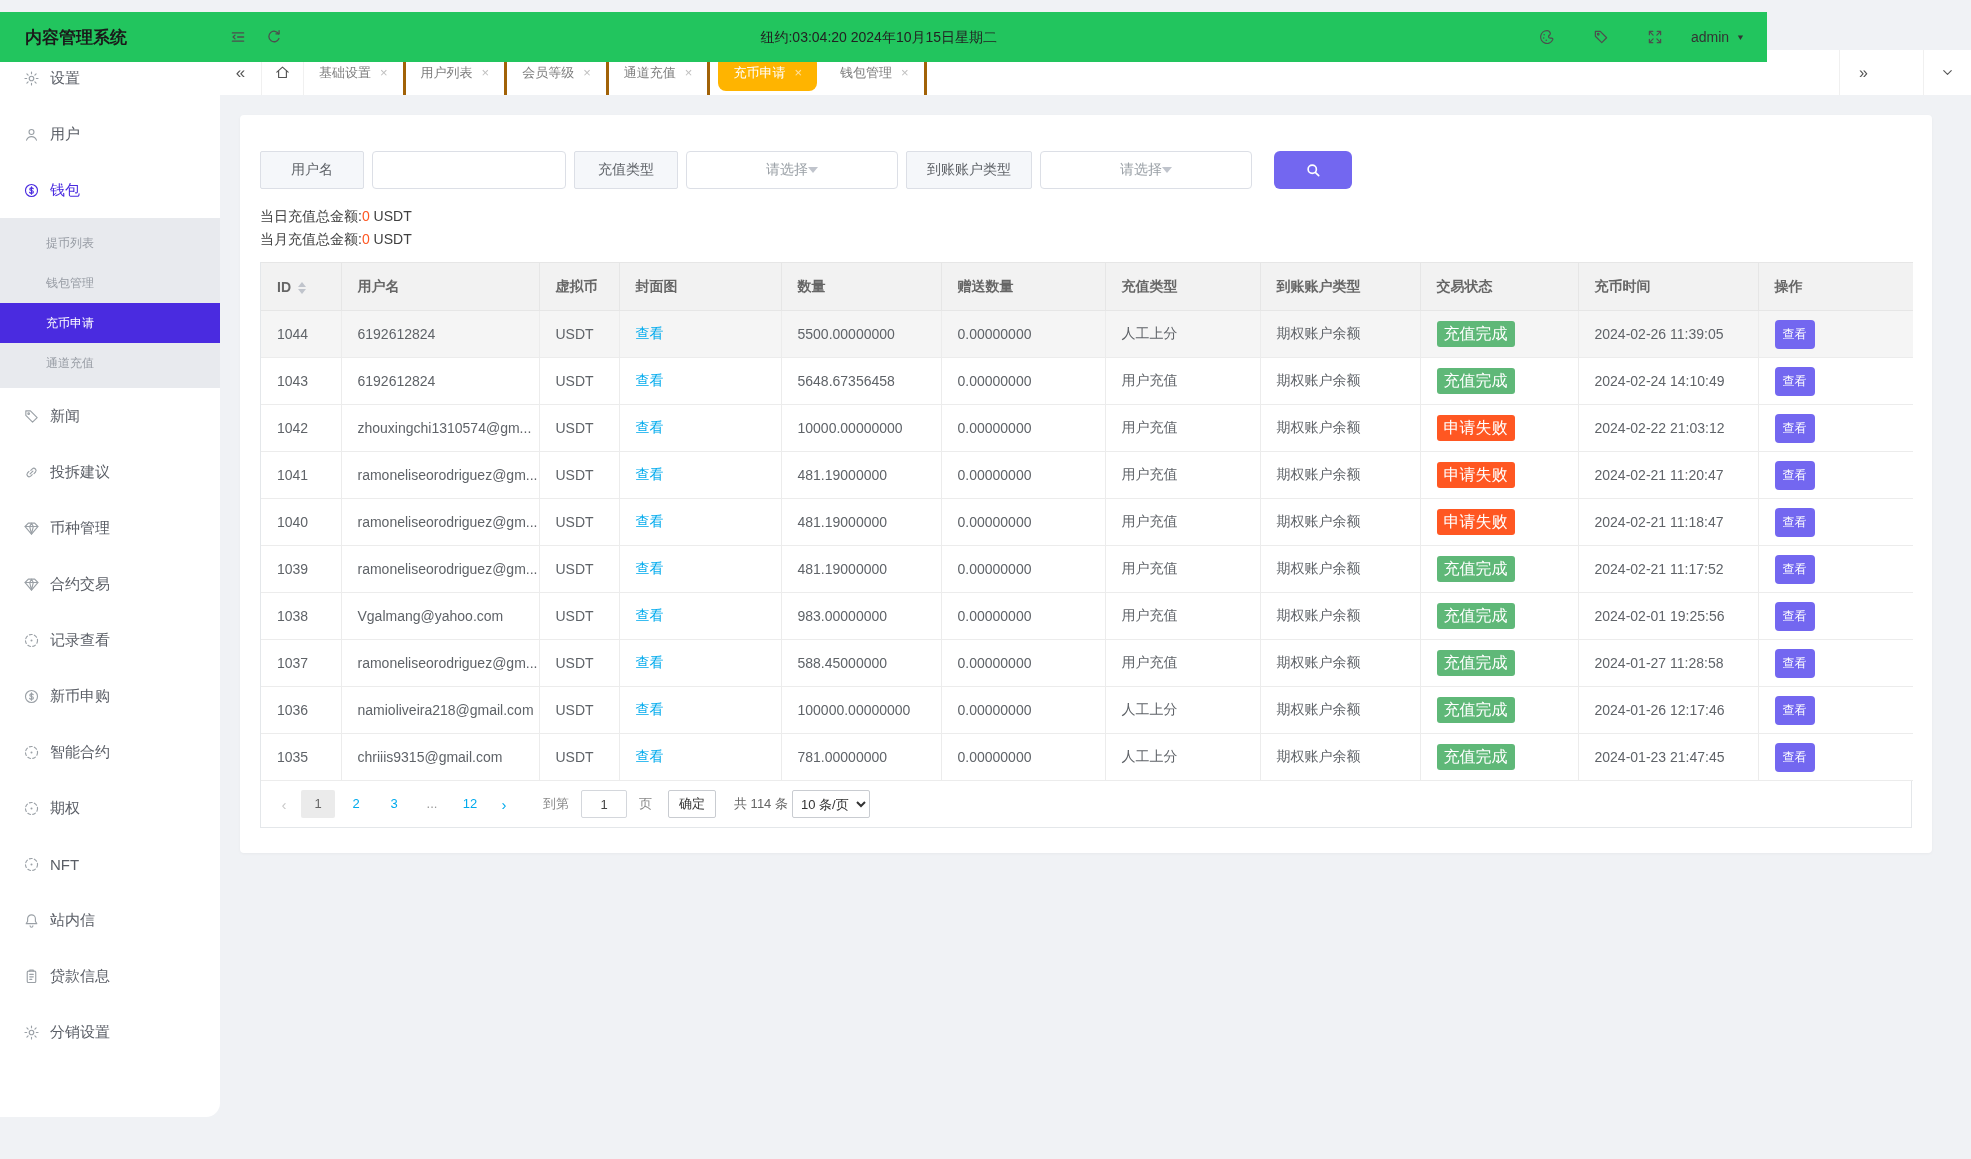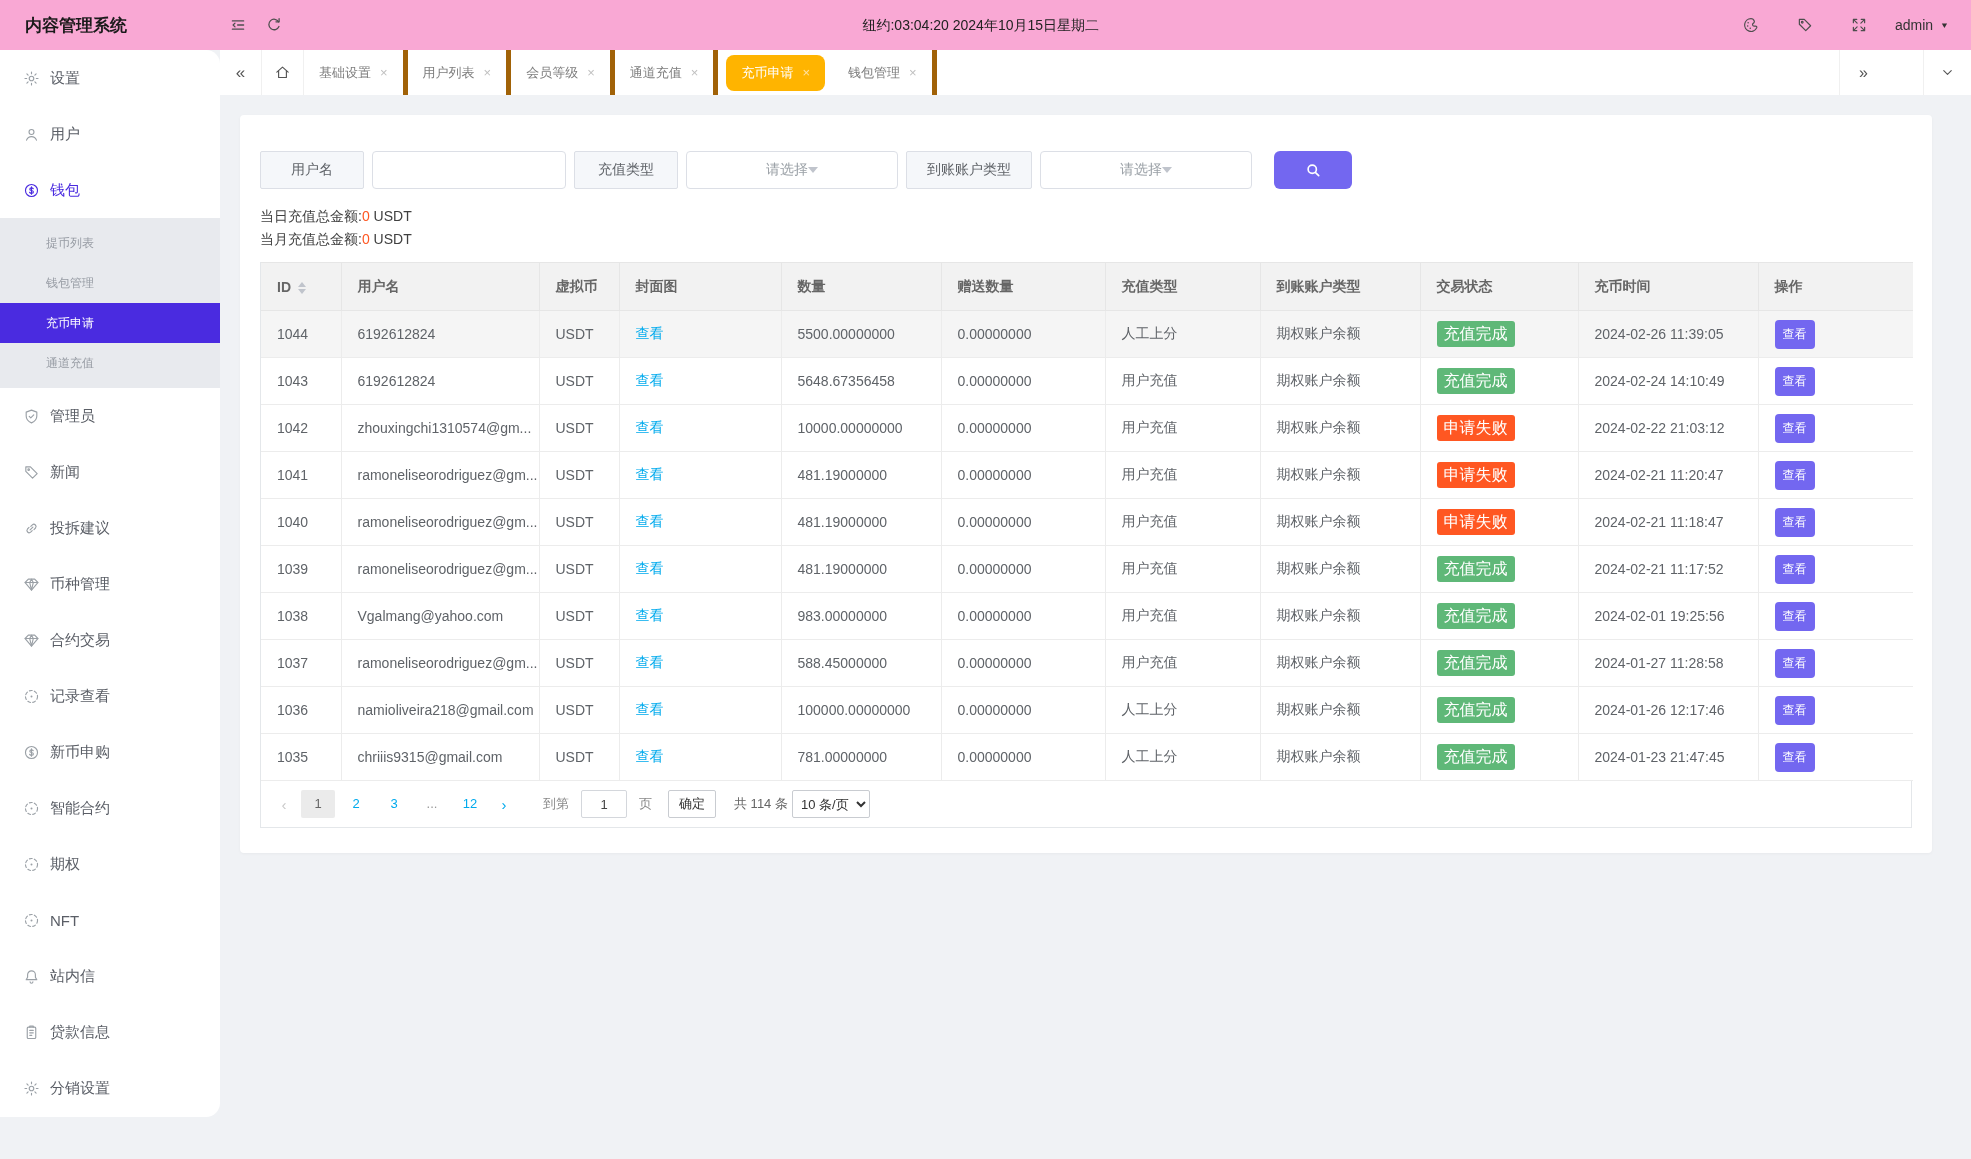--- a/index.html
+++ b/index.html
@@ -9,21 +9,21 @@
     background:#f0f2f5; color:#333; position:relative; font-size:14px;
   }
   :root{
     --primary:#4a2be0; --accent:#7367f0; --tab-active:#ffb400;
     --success:#5fb878; --danger:#ff5722; --link:#01aaed;
   }
   svg{display:block}
   .ic svg{width:18px;height:18px}
 
   
-  .header{position:absolute;left:0;top:0;width:1971px;height:50px;background:#f9a8d4;display:flex;align-items:center;z-index:5}
+  .header{position:absolute;left:0;top:12px;width:1767px;height:50px;background:#22c55e;display:flex;align-items:center;z-index:5}
   .brand{width:220px;padding-left:25px;font-size:17px;font-weight:bold;color:#1a1a1a;flex:none}
   .hicon{width:36px;height:36px;display:flex;align-items:center;justify-content:center;color:#4d4d4d;cursor:pointer;flex:none}
   .hicon:first-of-type{margin-left:16px}
   .clock{position:absolute;left:50%;top:0;transform:translateX(-52%);height:50px;line-height:50px;font-size:14px;color:#222;white-space:nowrap}
   .hright{margin-left:auto;display:flex;align-items:center;gap:18px;padding-right:22px}
   .admin{display:flex;align-items:center;gap:7px;font-size:14px;color:#333;cursor:pointer}
   .admin .caret{font-size:9px;color:#333;transform:scaleY(.9)}
 
   
   .sidebar{position:absolute;left:0;top:50px;width:220px;height:1067px;background:#fff;border-radius:0 14px 14px 0;overflow:hidden;z-index:4}
@@ -34,21 +34,21 @@
   .side-item.parent-active .side-icon{color:var(--primary)}
   .submenu{background:#e8eaee;padding:5px 0}
   .sub-item{height:40px;line-height:40px;padding-left:46px;font-size:12px;color:#979ca4;cursor:pointer}
   .sub-item.active{background:var(--primary);color:#fff}
 
   
   .tabbar{position:absolute;left:220px;top:50px;width:1751px;height:45px;background:#fff;display:flex;align-items:center;z-index:3}
   .tnav{width:42px;height:45px;display:flex;align-items:center;justify-content:center;color:#555;font-size:17px;cursor:pointer;border-right:1px solid #f0f0f0;flex:none}
   .tnav.home svg{width:17px;height:17px}
   .tabs{display:flex;align-items:center;height:45px}
-  .tab{height:45px;display:flex;align-items:center;gap:9px;padding:0 15px;font-size:13px;color:#7d7d7d;border-right:5px solid #a16207;cursor:pointer;white-space:nowrap}
+  .tab{height:45px;display:flex;align-items:center;gap:9px;padding:0 15px;font-size:13px;color:#7d7d7d;border-right:3px solid #a16207;cursor:pointer;white-space:nowrap}
   .tab .tab-close{color:#bfbfbf;font-size:13px;line-height:1}
   .tab.active{background:var(--tab-active);color:#fff;height:36px;border-radius:8px;border-right:none;margin:0 8px}
   .tab.active .tab-close{color:#ffe2a6}
   .tright{margin-left:auto;display:flex;align-items:center;height:45px}
   .tbtn{width:48px;height:45px;display:flex;align-items:center;justify-content:center;color:#555;font-size:16px;border-left:1px solid #f0f0f0;cursor:pointer}
   .tbtn.gap{margin-left:36px}
   .tbtn svg{width:15px;height:15px}
 
   
   .card{position:absolute;left:240px;top:115px;width:1692px;height:738px;background:#fff;border-radius:4px;box-shadow:0 1px 3px rgba(0,0,0,.04);padding:20px}
@@ -167,29 +167,20 @@
             <path d="M14.4 9.4c-.5-.8-1.3-1.2-2.4-1.2-1.4 0-2.4.8-2.4 1.9s1 1.6 2.4 1.9c1.5.3 2.7.8 2.7 2s-1.2 1.9-2.7 1.9c-1.2 0-2.1-.5-2.6-1.3M12 6.8v10.4"></path>
           </svg>
         </span>
         <span class="side-label">钱包</span>
       </div>
       <div class="submenu">
         <div class="sub-item">提币列表</div>
         <div class="sub-item">钱包管理</div>
         <div class="sub-item active">充币申请</div>
         <div class="sub-item">通道充值</div>
-      </div>
-      <div class="side-item">
-        <span class="side-icon">
-          <svg viewBox="0 0 24 24" fill="none" stroke="currentColor" stroke-width="1.6" stroke-linecap="round" stroke-linejoin="round">
-            <path d="M12 3l7.5 2.8v5.4c0 4.6-3 7.8-7.5 9.8-4.5-2-7.5-5.2-7.5-9.8V5.8z"></path>
-            <path d="M8.8 11.8l2.2 2.2 4.2-4.2"></path>
-          </svg>
-        </span>
-        <span class="side-label">管理员</span>
       </div>
       <div class="side-item">
         <span class="side-icon">
           <svg viewBox="0 0 24 24" fill="none" stroke="currentColor" stroke-width="1.6" stroke-linecap="round" stroke-linejoin="round">
             <path d="M4 4h6.5l9.5 9.5-6.5 6.5L4 10.5z"></path>
             <circle cx="8" cy="8" r="1.1"></circle>
           </svg>
         </span>
         <span class="side-label">新闻</span>
       </div>

